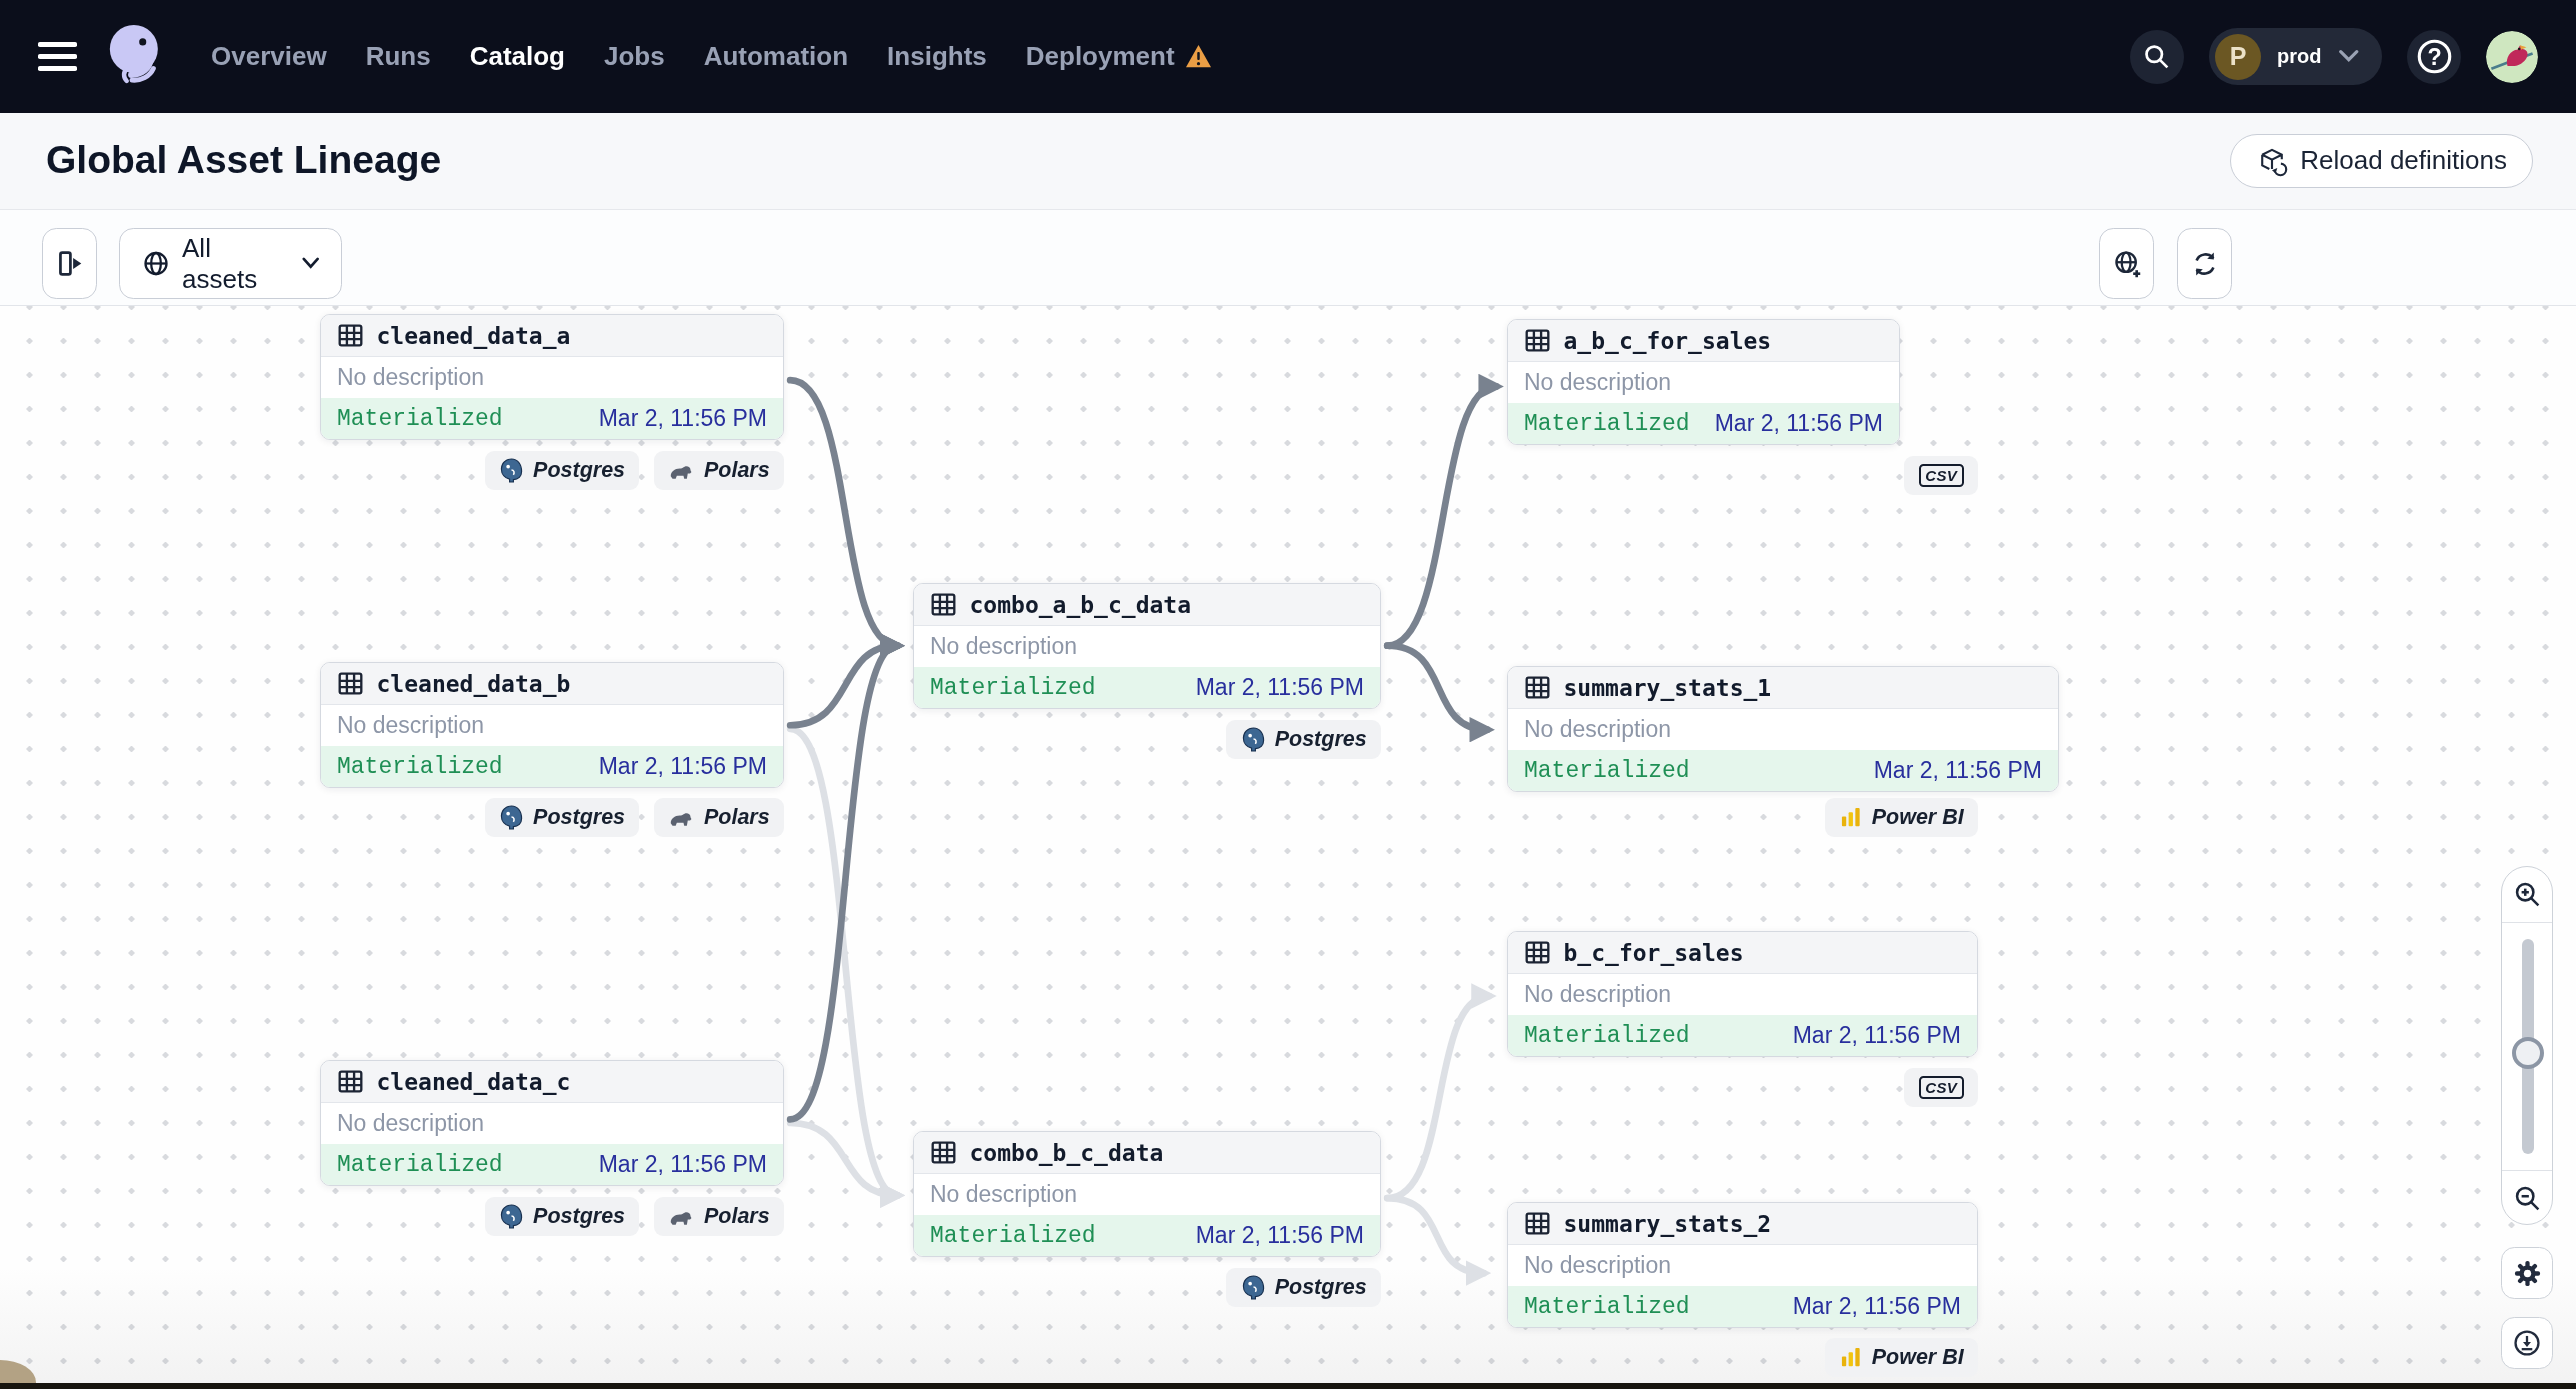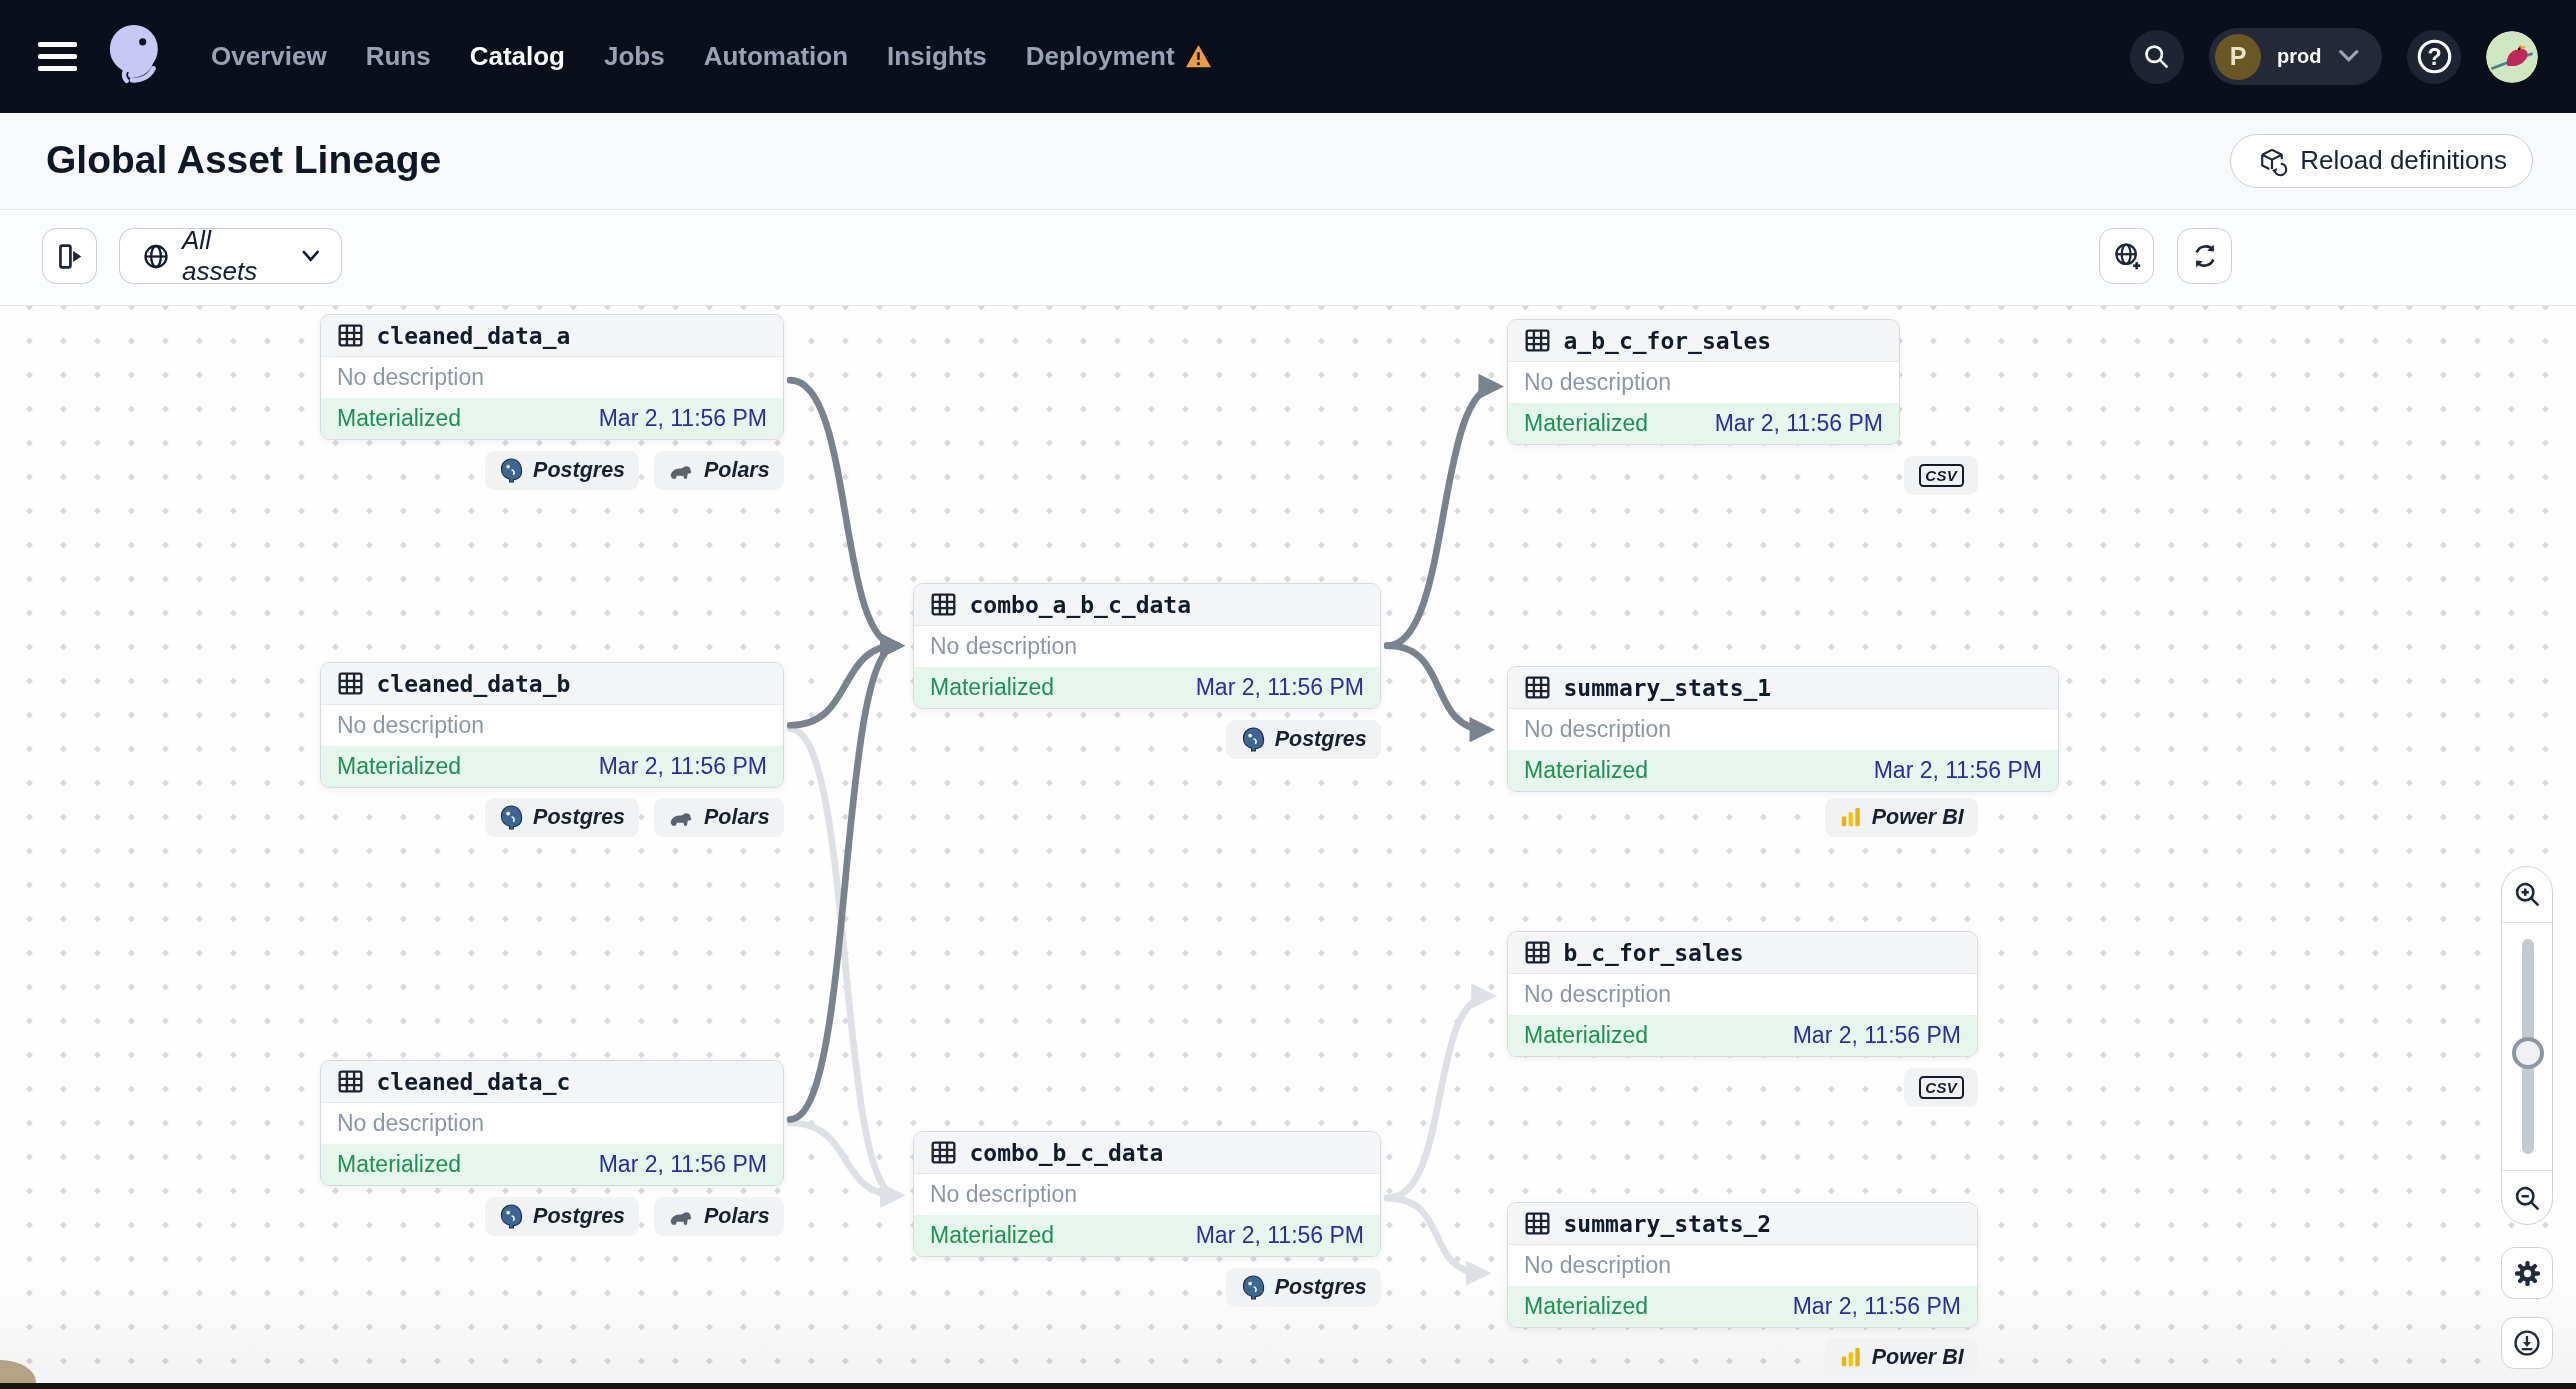--- a/index.html
+++ b/index.html
@@ -31,22 +31,22 @@
   .header-band { position:absolute; left:0; top:113px; width:2576px; height:97px;
                  background:#f7f8fa; border-bottom:0.9px solid #e6e8ec; }
   .page-title { position:absolute; left:46px; top:25px; font-size:39px; font-weight:bold; color:#0e1627; }
   .reload-btn { position:absolute; right:43px; top:20.6px; height:54px; padding:0 25px;
                 background:#fff; border:1.8px solid #c9ced7; border-radius:27px;
                 display:flex; align-items:center; gap:12.5px; font-size:26px; color:#1a2334; cursor:pointer; }
 
   
   .toolbar-band { position:absolute; left:0; top:210px; width:2576px; height:96px;
                   background:#fcfdfe; border-bottom:0.9px solid #e2e5ea; }
-  .tool-btn { position:absolute; top:18px; height:56px; background:#fff; border:1.8px solid #c9ced7;
-              border-radius:14.3px; display:flex; align-items:center; justify-content:center; cursor:pointer;font-style:italic; }
+  .tool-btn { position:absolute; top:18px; height:71px; background:#fff; border:1.8px solid #c9ced7;
+              border-radius:14.3px; display:flex; align-items:center; justify-content:center; cursor:pointer; }
   .scope-btn { gap:12.5px; font-size:26px; color:#131c2e; padding:0 21.5px; }
   .search-box { position:absolute; left:364px; top:228px; width:1714px; height:55px; background:#fff;
                 border:1.8px solid #c9ced7; border-radius:14.3px; display:flex; align-items:center; padding:0 18px; }
   .search-query { font-family:"DejaVu Sans Mono", monospace; font-size:24px; margin-left:14.3px;
                   white-space:pre; flex:1; overflow:hidden; }
   .tok-plain { color:#6a7380; } .tok-value { color:#2a2f9c; } .tok-op { color:#1e8a4f; }
   .clear-x { width:39px; height:39px; display:flex; align-items:center; justify-content:center; cursor:pointer; }
   .materialize-btn { position:absolute; left:2258px; top:228px; width:275px; height:55px;
                      background:#141a2b; border-radius:14.3px; display:flex; align-items:center;
                      color:#fff; cursor:pointer; }
@@ -63,21 +63,21 @@
   .edge-light { fill:none; stroke:#dde0e5; stroke-width:7.5; stroke-linecap:round; }
 
   .asset-node { position:absolute; z-index:2; background:#fff; border:1.8px solid #d5d9e0; border-radius:10px;
                 overflow:hidden; box-shadow:0 1.8px 7.2px rgba(16,24,40,0.07); cursor:pointer; }
   .node-header { height:42px; background:#f4f5f7; border-bottom:0.9px solid #e3e6eb;
                  display:flex; align-items:center; gap:12.5px; padding:0 16px; }
   .node-name { font-family:"DejaVu Sans Mono", monospace; font-weight:bold; font-size:23px; color:#121b2c; }
   .node-desc { height:41px; display:flex; align-items:center; padding:0 16px; font-size:23px; color:#8d96a7; }
   .node-status { height:41px; background:#e5f6ec; display:flex; align-items:center;
                  justify-content:space-between; padding:0 16px; font-size:23px; }
-  .status-label { color:#1f8f55; }
+  .status-label { color:#1f8f55;font-family:Liberation Mono, monospace; }
   .status-time { color:#282f9d; }
 
   .tag-row { position:absolute; z-index:2; display:flex; justify-content:flex-end; gap:14.3px; height:39px; }
   .tag-pill { background:#f1f2f4; border-radius:9px; height:39px; padding:0 14.3px;
               display:flex; align-items:center; gap:9px; font-size:21.5px; font-weight:bold;
               color:#17202f; cursor:pointer;font-style:italic; }
   .tag-icon svg { display:block; }
   .csv-box { border:2.2px solid #141c2c; border-radius:4.5px; padding:0.9px 4.5px;
              font-size:15px; font-weight:bold; color:#141c2c; letter-spacing:0.4px; }
 

